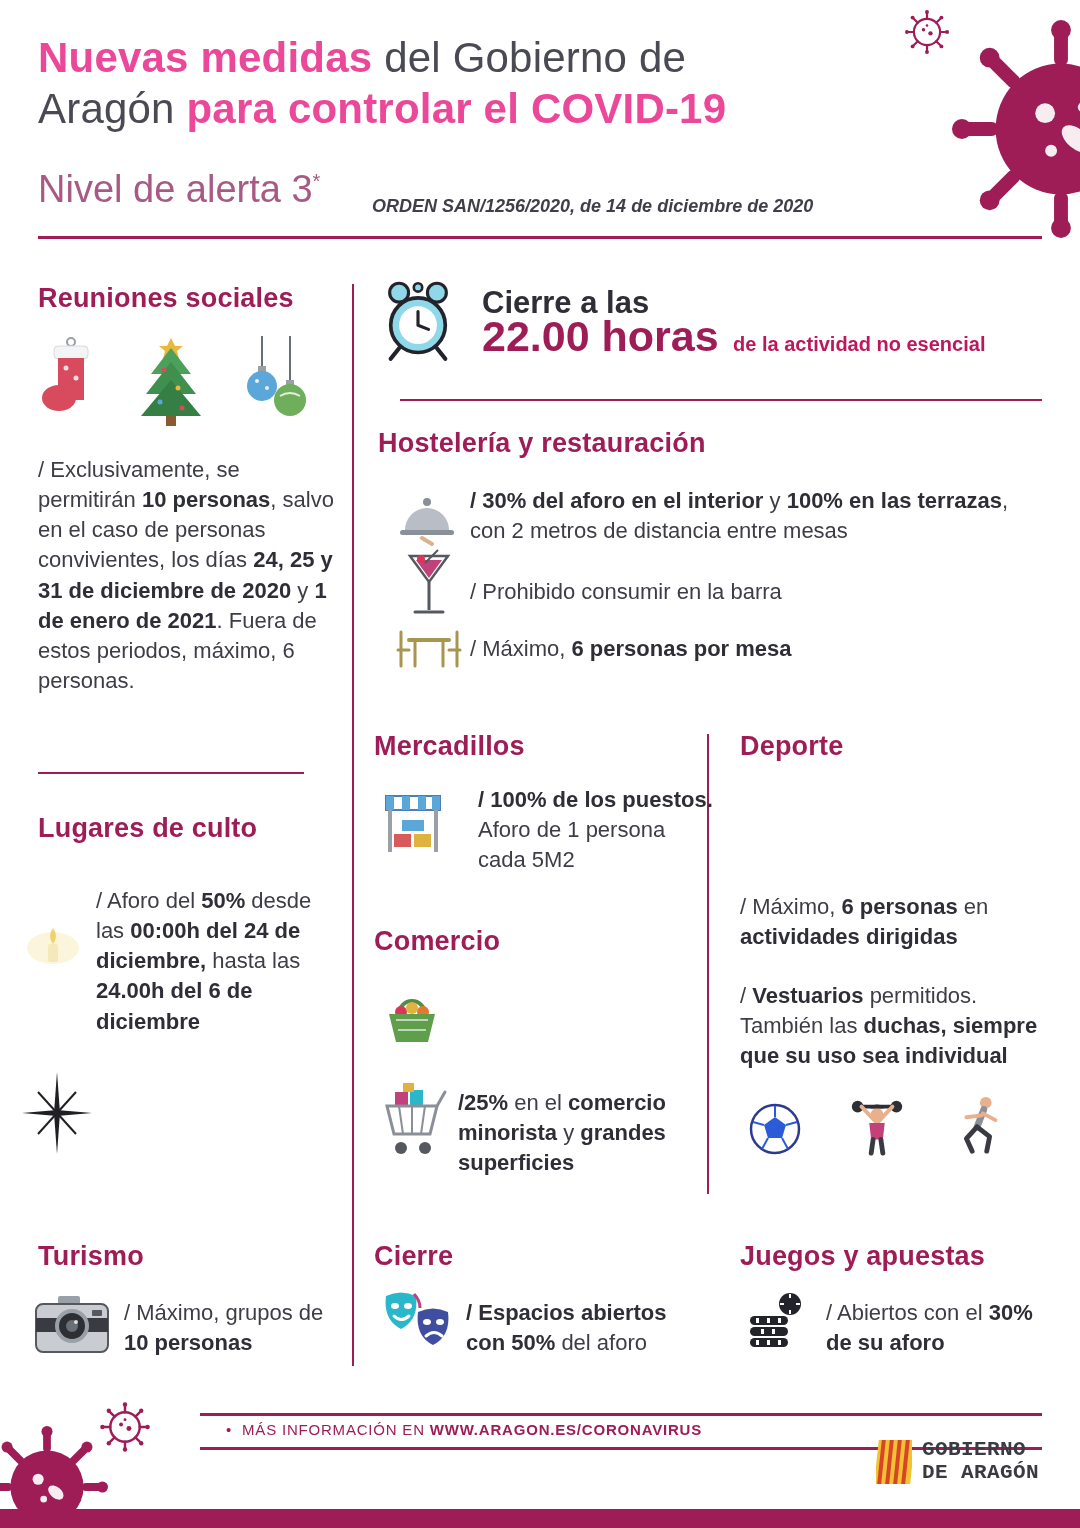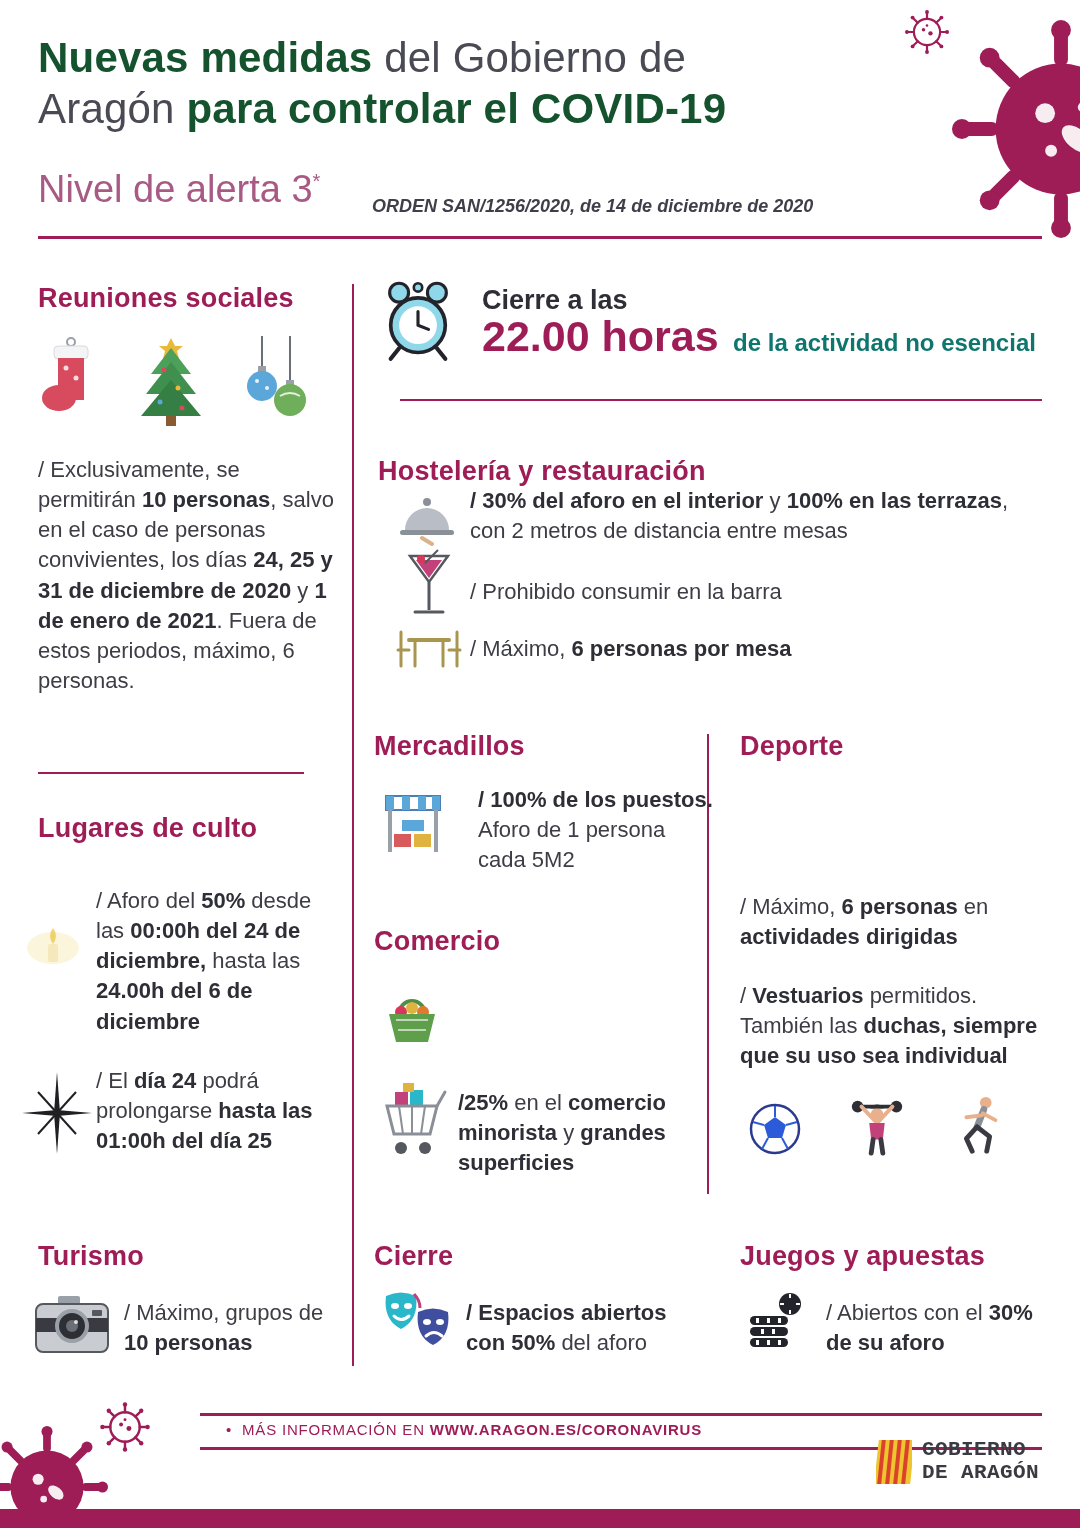--- a/index.html
+++ b/index.html
@@ -3,21 +3,21 @@
 <meta charset="utf-8">
 <style>
   * { margin:0; padding:0; box-sizing:border-box; }
   html,body { background:#ffffff; }
   body { font-family:"Liberation Sans", sans-serif; }
   .page { position:relative; width:1080px; height:1528px; background:#fff; overflow:hidden; color:#3d3d46; }
   .rule { position:absolute; background:#9e1d57; }
 
   
   .title { position:absolute; left:38px; top:32px; font-size:42px; line-height:1.22; font-weight:400; color:#4a4a54; letter-spacing:.2px; }
-  .title .accent { color:#14532d; font-weight:700; }
+  .title .accent { color:#ec4899; font-weight:700; }
   .alert { position:absolute; left:38px; top:168px; font-size:38px; font-weight:400; color:#a85a85; }
   .alert sup { font-size:20px; }
   .order { position:absolute; left:372px; top:196px; font-size:18px; font-style:italic; font-weight:700; color:#3f3f49; }
 
   #rule-header { left:38px; top:236px; width:1004px; height:3px; }
   #vline-1 { left:352px; top:284px; width:2px; height:1082px; }
   #vline-2 { left:707px; top:734px; width:2px; height:460px; }
   #rule-left { left:38px; top:772px; width:266px; height:2px; }
   #rule-top-right { left:400px; top:399px; width:642px; height:2px; }
   #rule-footer-a { left:200px; top:1413px; width:842px; height:3px; }
@@ -36,26 +36,26 @@
   #candle-icon { position:absolute; left:20px; top:914px; width:66px; height:58px; }
   #culto-item1 { left:96px; top:886px; width:248px; }
   #star-icon { position:absolute; left:20px; top:1070px; width:74px; height:86px; }
   #culto-item2 { left:96px; top:1066px; width:242px; }
 
   #turismo-title { left:38px; top:1241px; }
   #camera-icon { position:absolute; left:34px; top:1292px; width:76px; height:64px; }
   #turismo-body { left:124px; top:1298px; width:216px; }
 
   #clock-icon { position:absolute; left:376px; top:278px; width:84px; height:86px; }
-  #cierre-lead { position:absolute; left:482px; top:285px; font-size:27px; font-weight:700; color:#2e2e36; }
+  #cierre-lead { position:absolute; left:482px; top:285px; font-size:31px; font-weight:700; color:#2e2e36; }
   #cierre-row { position:absolute; left:482px; top:312px; white-space:nowrap; }
   .cierre-time { font-size:43px; font-weight:700; color:#9e1d57; }
-  .cierre-tail { font-size:24px; font-weight:700; color:#0f766e; margin-left:10px; }
-
-  #host-title { left:378px; top:428px;margin-top:28px; }
+  .cierre-tail { font-size:20px; font-weight:700; color:#be185d; margin-left:10px; }
+
+  #host-title { left:378px; top:428px; }
   #cloche-icon { position:absolute; left:396px; top:492px; width:62px; height:54px; }
   #host-item1 { left:470px; top:486px; width:570px; }
   #cocktail-icon { position:absolute; left:406px; top:548px; width:46px; height:74px; }
   #host-item2 { left:470px; top:577px; width:560px; }
   #table-icon { position:absolute; left:396px; top:624px; width:66px; height:48px; }
   #host-item3 { left:470px; top:634px; width:560px; }
 
   #mercadillos-title { left:374px; top:731px; }
   #market-icon { position:absolute; left:382px; top:792px; width:62px; height:66px; }
   #mercadillos-body { left:478px; top:785px; width:240px; }
@@ -233,21 +233,20 @@
   <div class="body-text" id="culto-item1"><span>/ Aforo del </span><span class="b">50%</span><span>  desde las </span><span class="b">00:00h del 24 de diciembre,</span><span> hasta las </span><span class="b">24.00h del 6 de diciembre</span></div>
 
   <div id="star-icon">
     <svg viewBox="0 0 74 86">
       <polygon points="37,2 40,43 37,84 34,43" fill="#1f1f24"></polygon>
       <polygon points="2,43 37,40 72,43 37,46" fill="#1f1f24"></polygon>
       <line x1="18" y1="22" x2="56" y2="64" stroke="#1f1f24" stroke-width="2"></line>
       <line x1="56" y1="22" x2="18" y2="64" stroke="#1f1f24" stroke-width="2"></line>
     </svg>
   </div>
-  <div class="body-text" id="culto-item2"><span>/ El </span><span class="b">día 24</span><span> podrá prolongarse </span><span class="b">hasta las 01:00h del día 25</span></div>
 
   <div class="sec-title" id="turismo-title">Turismo</div>
   <div id="camera-icon">
     <svg viewBox="0 0 76 64">
       <rect x="24" y="4" width="22" height="10" rx="2" fill="#9aa0a8"></rect>
       <rect x="2" y="12" width="72" height="48" rx="7" fill="#c9ccd1" stroke="#55585e" stroke-width="2"></rect>
       <rect x="2" y="26" width="72" height="14" fill="#3a3a42"></rect>
       <circle cx="38" cy="34" r="15" fill="#2e2e35" stroke="#9aa0a8" stroke-width="4"></circle>
       <circle cx="38" cy="34" r="6" fill="#6a6e76"></circle>
       <circle cx="42" cy="30" r="2" fill="#fff" opacity=".8"></circle>

